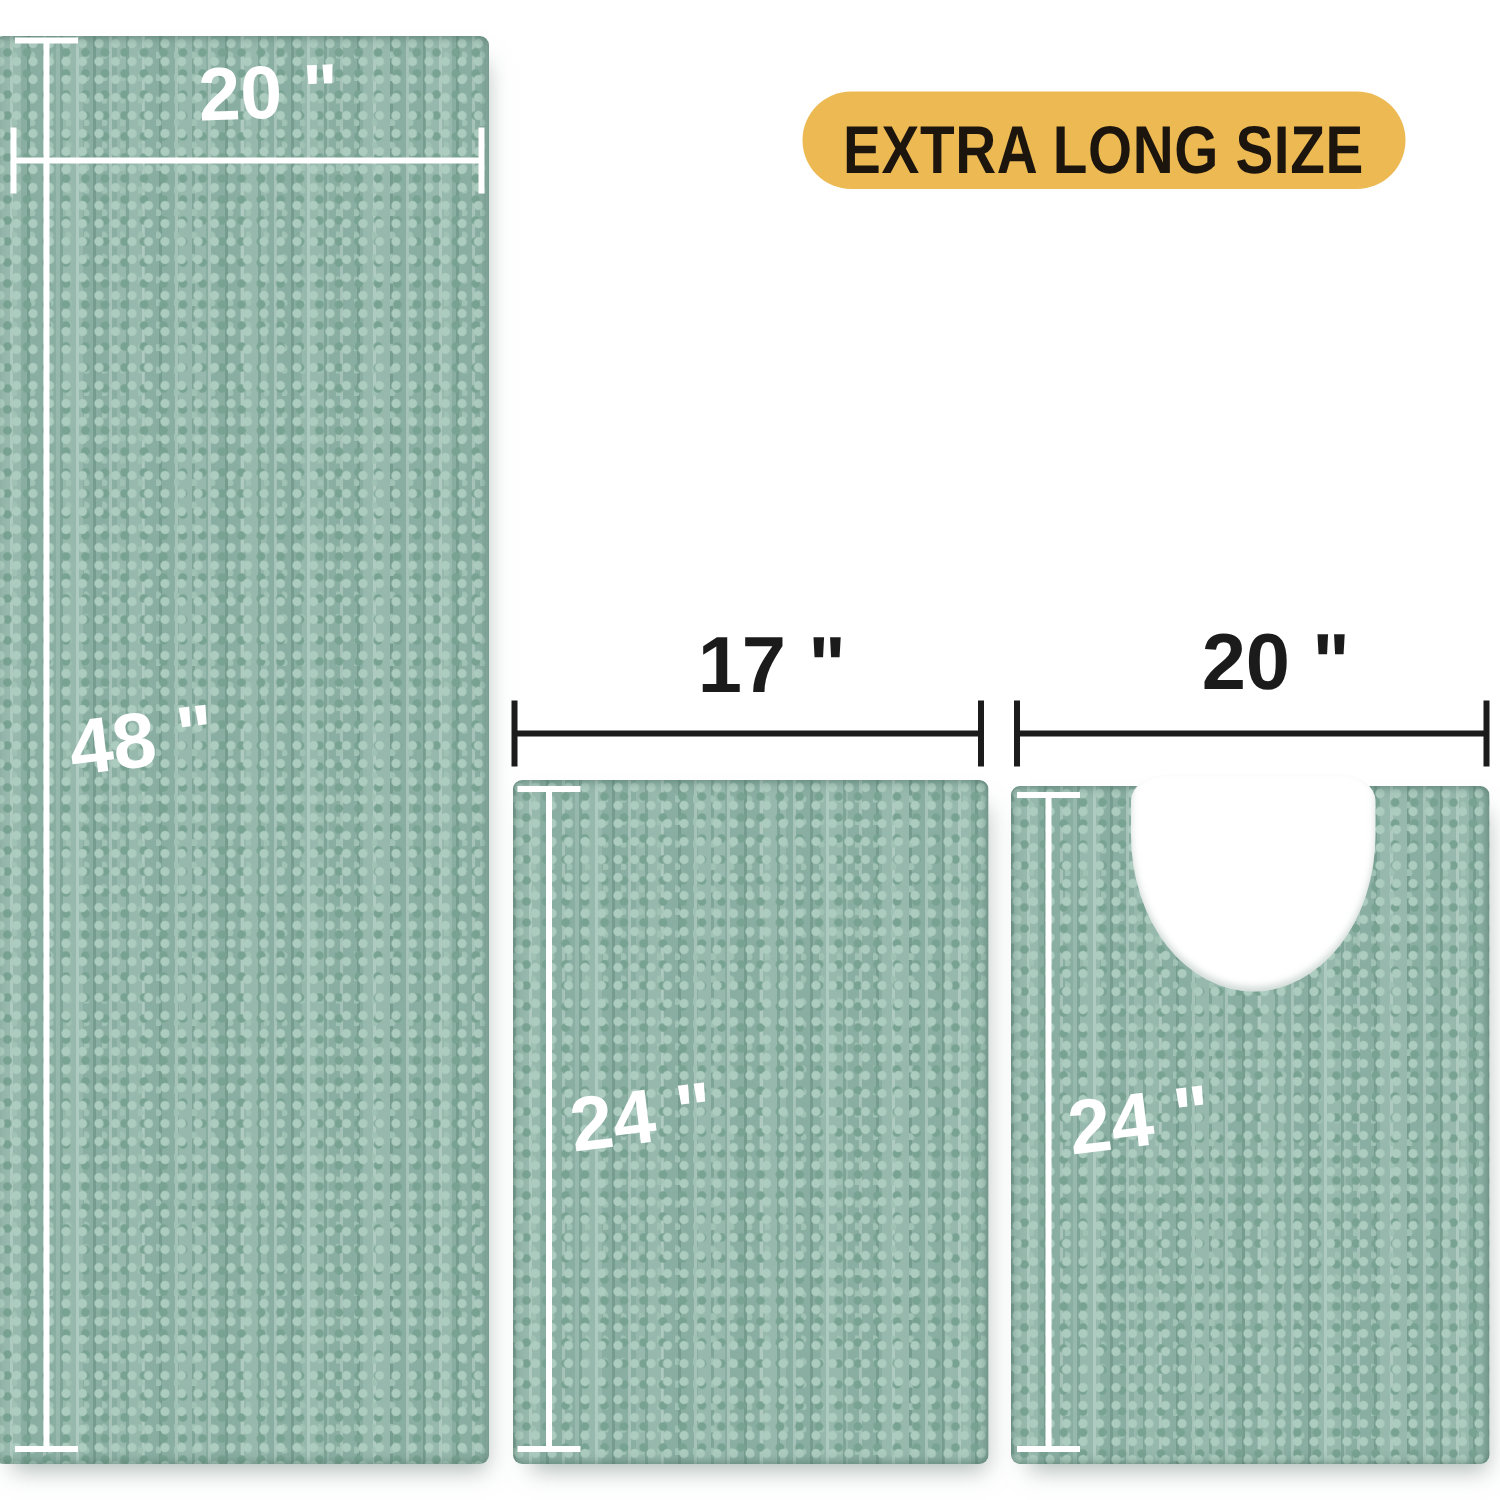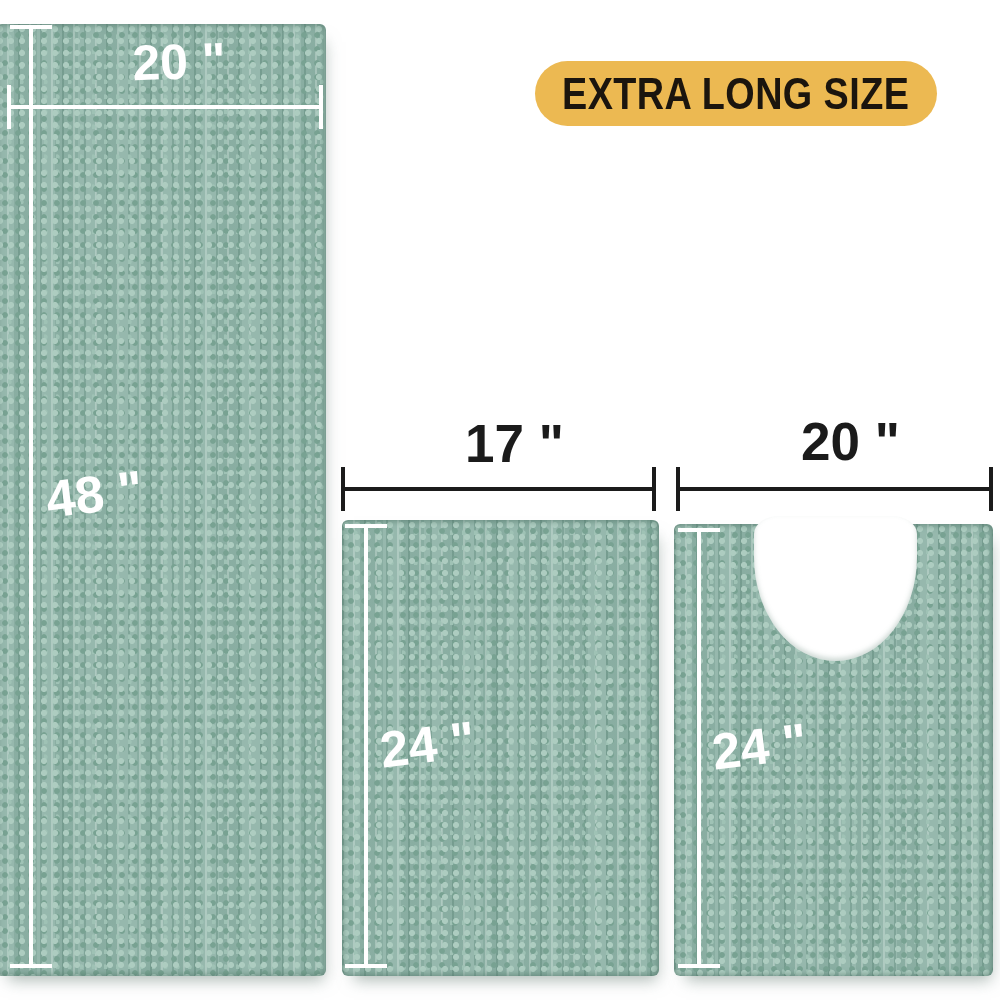--- a/index.html
+++ b/index.html
@@ -67,21 +67,21 @@
   .runner-l-label { left:46px;  top:468px; font-size:52px; transform:rotate(-7deg); }
   .mat-w-label    { left:342px; top:417px; width:313px; text-align:center; padding-left:16px; font-size:53px; }
   .mat-l-label    { left:380px; top:719px; font-size:51px; transform:rotate(-7deg); }
   .contour-w-label{ left:677px; top:415px; width:315px; text-align:center; padding-left:16px; font-size:53px; }
   .contour-l-label{ left:712px; top:721px; font-size:51px; transform:rotate(-7deg); }
 
   
   .badge{
     position:absolute; z-index:4; left:535px; top:61px; width:402px; height:65px;
     background:#ecb952; border-radius:33px;
-    display:flex; align-items:center; justify-content:center;
+    display:flex; align-items:flex-end; justify-content:center;
   }
   .badge-text{
     font-size:45px; font-weight:700; color:#1b150e; letter-spacing:0.5px;
     display:inline-block; transform:scaleX(.84); white-space:nowrap;
   }
 </style>
 </head>
 <body>
 
 <div class="canvas">

